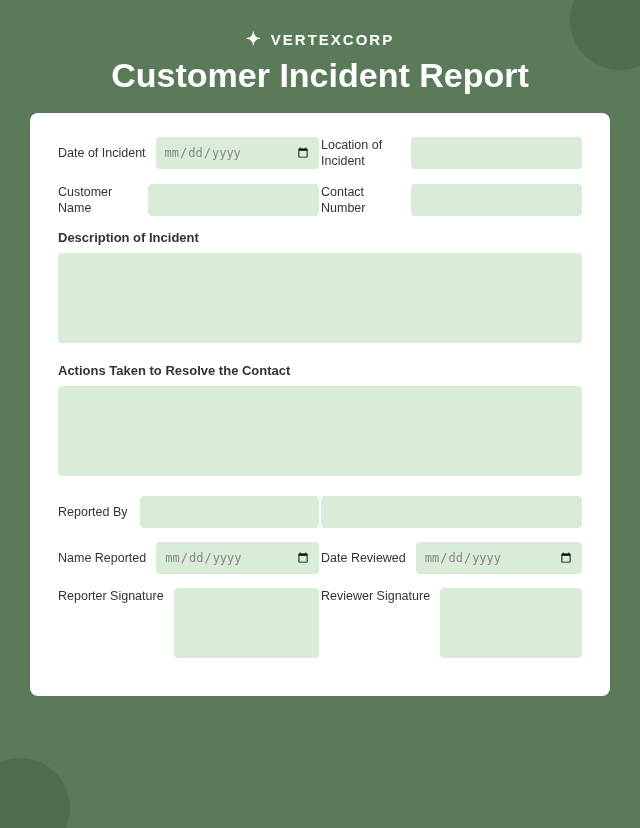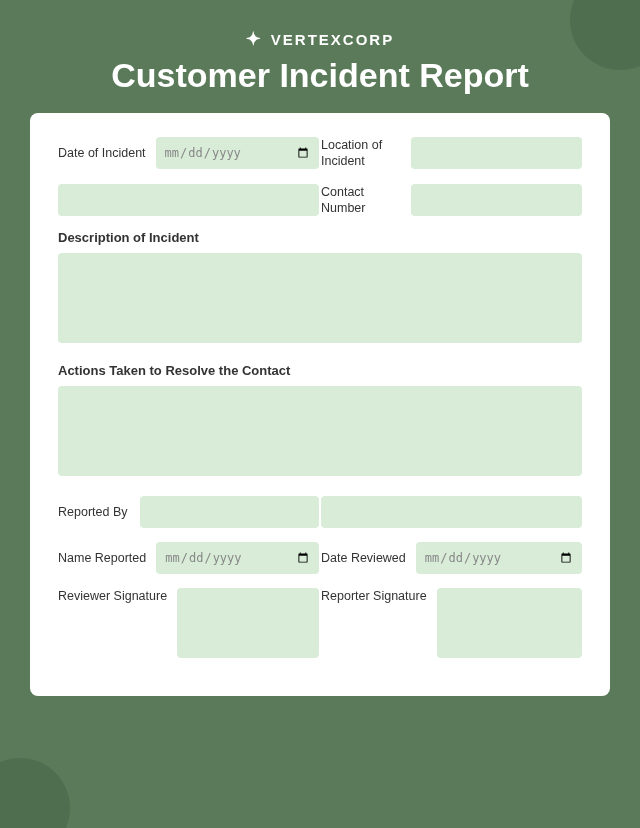--- a/index.html
+++ b/index.html
@@ -158,20 +158,21 @@
     </div>
     <div class="form-group">
       <label class="field-label">Location of Incident</label>
       <input type="text" class="field-input" style="">
     </div>
   </div>
 
   
   <div class="form-row">
     <div class="form-group">
+      <label class="field-label">Customer Name</label>
       <input type="text" class="field-input" style="">
     </div>
     <div class="form-group">
       <label class="field-label">Contact Number</label>
       <input type="text" class="field-input" style="">
     </div>
   </div>
 
   
   <div class="section-label">Description of Incident</div>
@@ -199,23 +200,23 @@
       <input type="date" class="field-input" placeholder="mm/dd/yyyy" style="">
     </div>
     <div class="form-group">
       <label class="field-label">Date Reviewed</label>
       <input type="date" class="field-input" placeholder="mm/dd/yyyy" style="">
     </div>
   </div>
 
   
   <div class="form-row" style="align-items:flex-start;">
+    <div class="form-group" style="align-items:flex-start;">
+      <label class="field-label">Reporter Signature</label>
+      <div class="signature-box"></div>
+    </div>
     <div class="form-group" style="align-items:flex-start;">
       <label class="field-label">Reviewer Signature</label>
       <div class="signature-box"></div>
     </div>
-    <div class="form-group" style="align-items:flex-start;">
-      <label class="field-label">Reporter Signature</label>
-      <div class="signature-box"></div>
-    </div>
   </div>
 
 </div>
 
 </body></html>

